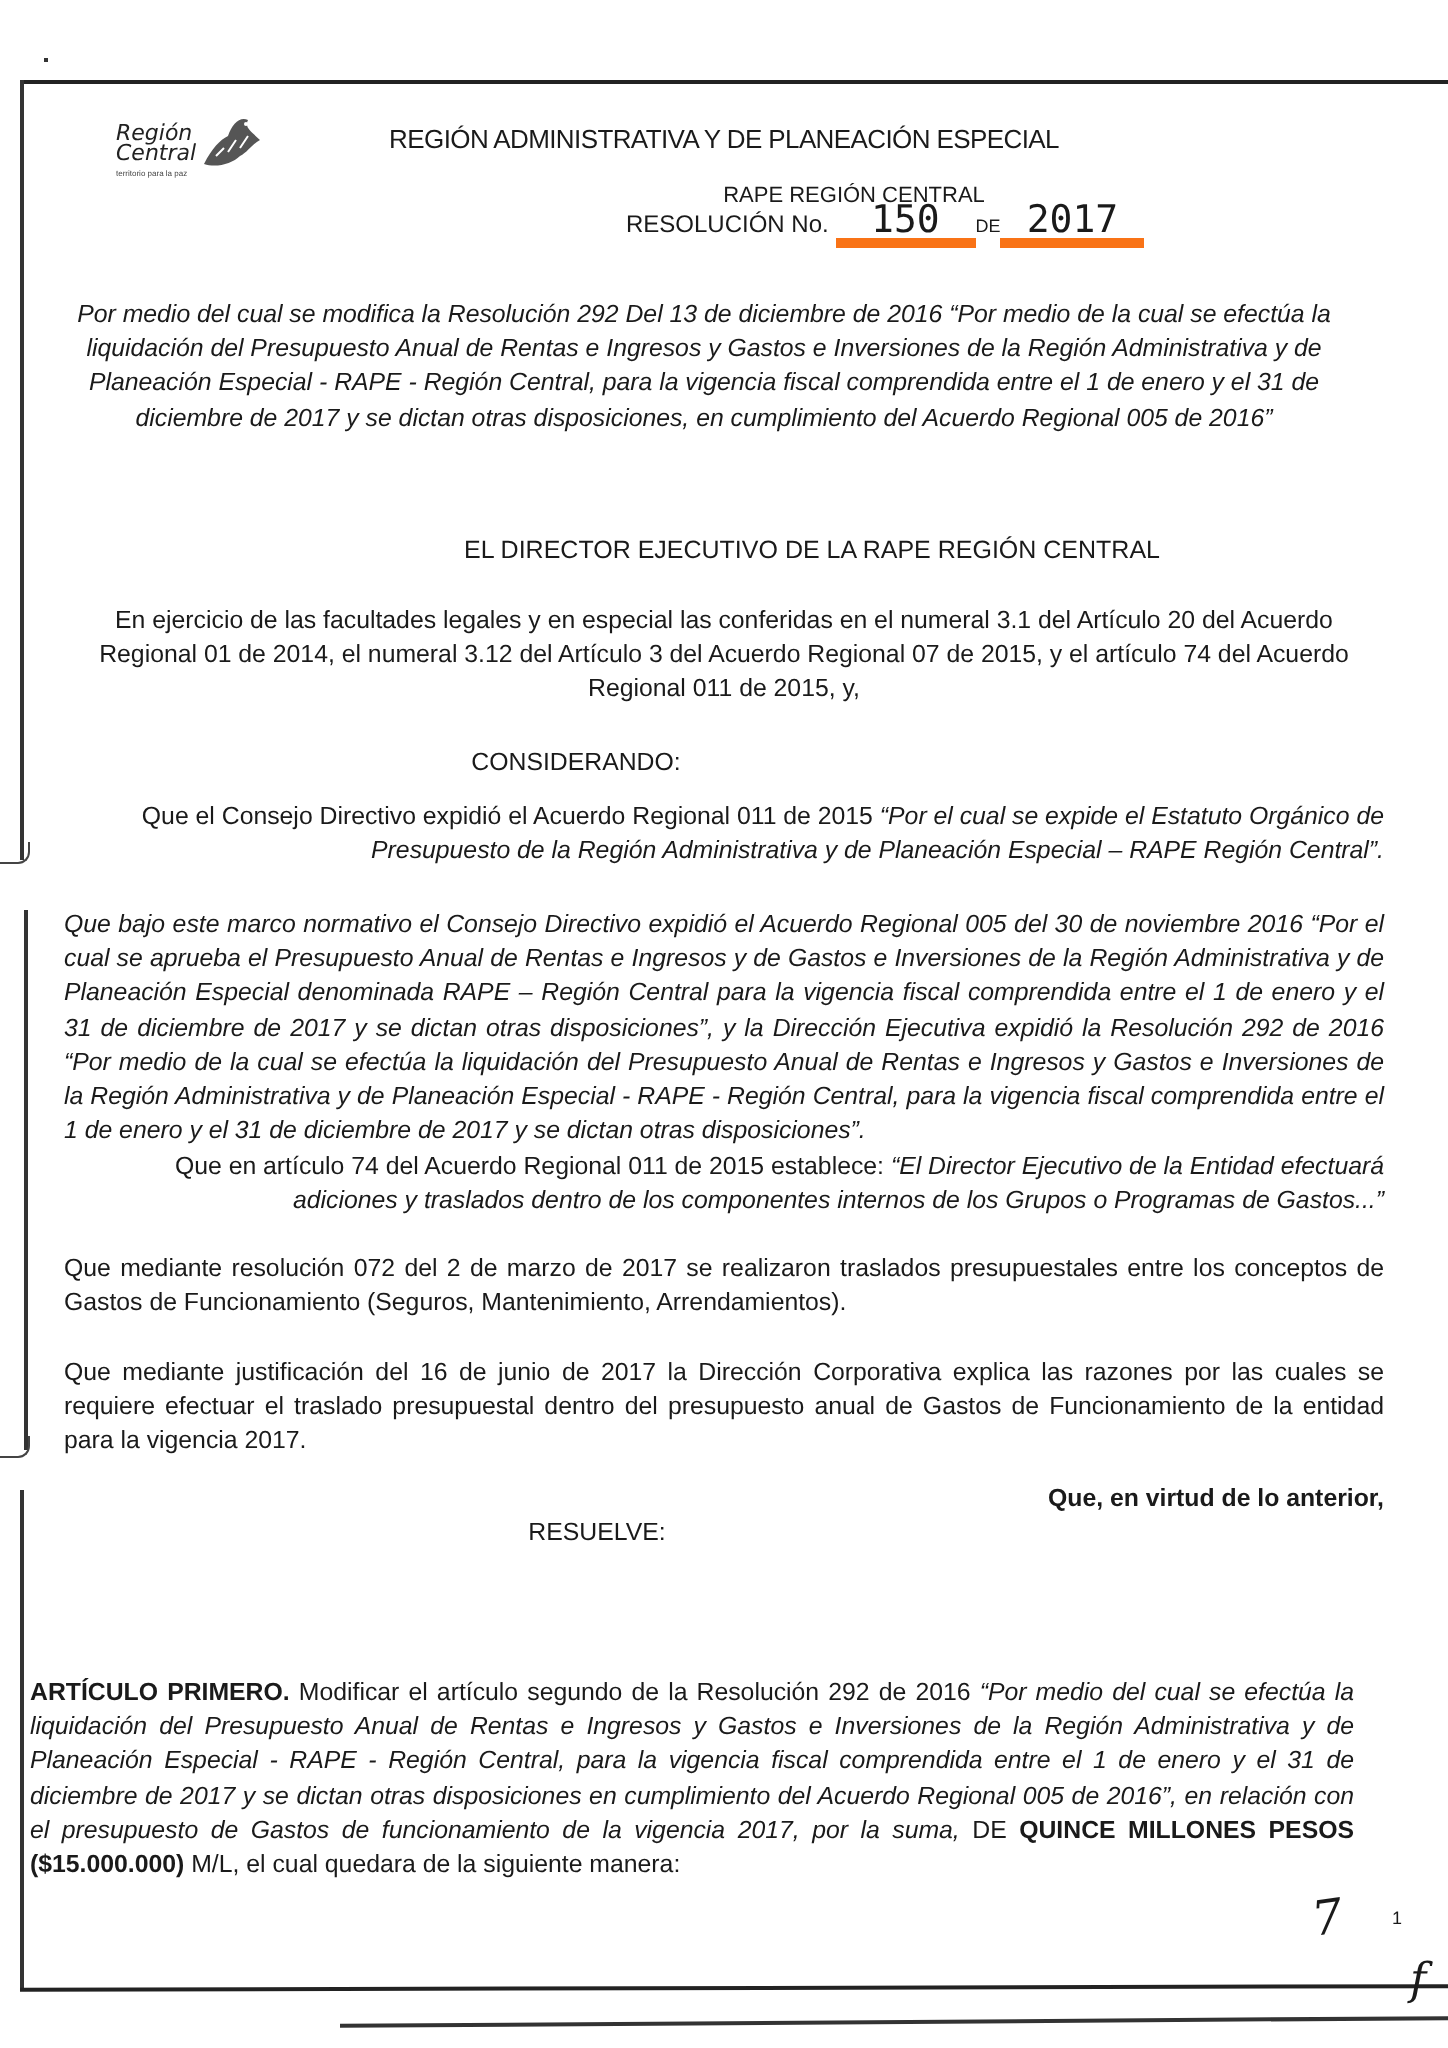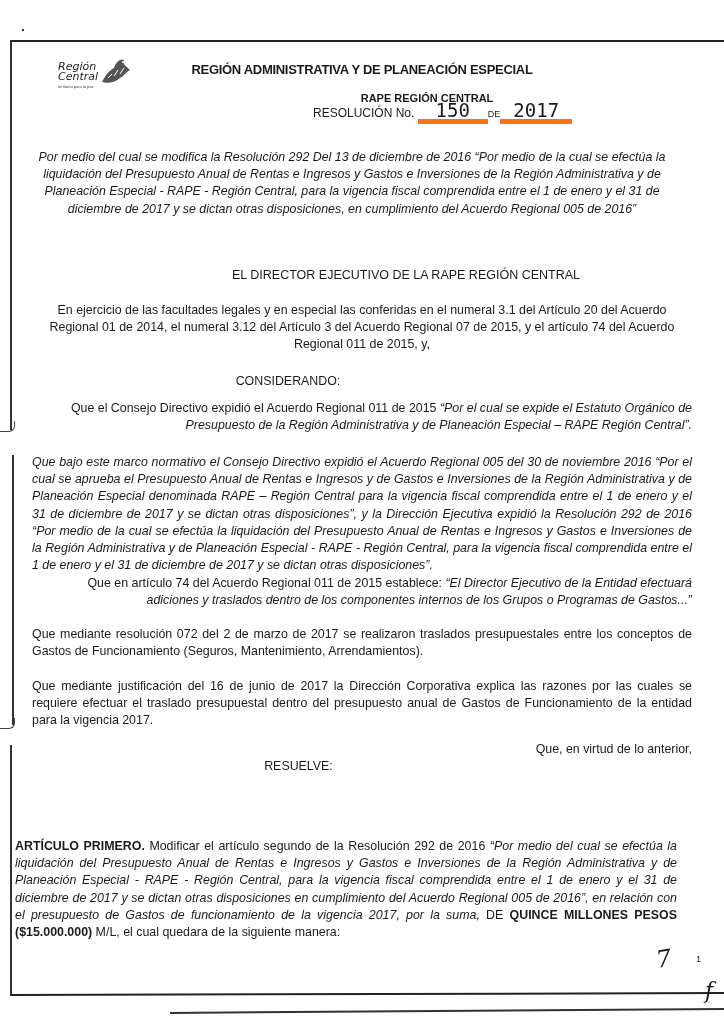--- a/index.html
+++ b/index.html
@@ -12,21 +12,21 @@
   .frame-left2 { position: absolute; left: 12px; top: 455px; width: 2px; height: 270px; background: #333; }
   .frame-bottom1 { position: absolute; left: 10px; top: 993px; width: 714px; height: 2px; background: #222; transform: rotate(-0.15deg); }
   .frame-bottom2 { position: absolute; left: 170px; top: 1010px; width: 554px; height: 2px; background: #333; transform: rotate(-0.4deg); }
   .frame-left3 { position: absolute; left: 10px; top: 745px; width: 2px; height: 250px; background: #333; }
 
   .logo { position: absolute; left: 58px; top: 62px; width: 80px; height: 40px; }
   .logo .l1, .logo .l2 { font-family: "DejaVu Sans", sans-serif; font-style: italic; font-size: 11px; line-height: 10px; color: #222; }
   .logo .l3 { font-size: 4px; color: #444; margin-top: 2px; }
   .logo .bird { position: absolute; left: 40px; top: -6px; width: 34px; height: 30px; }
 
-  .head { position: absolute; left: 0; width: 724px; text-align: center; font-weight: bold; }
+  .head { position: absolute; left: 0; width: 724px; text-align: center; font-weight: normal; }
   .h1 { top: 62px; font-size: 13px; left: 78px; letter-spacing: -0.3px; }
   .h2 { top: 92px; font-size: 11px; left: 138px; }
   .resol { position: absolute; top: 101px; left: 313px; font-size: 12px; }
   .resol .line { display: inline-block; border-bottom: 5px solid #f97316; width: 70px; text-align: center; font-family: "DejaVu Sans Mono", monospace; font-size: 19px; line-height: 18px; vertical-align: baseline; }
   .resol .de { font-size: 9px; }
   .resol .line2 { width: 72px; }
 
   .para { position: absolute; font-size: 12.4px; line-height: 17.2px; text-align: right; }
   .it { font-style: italic; }
   .b { font-weight: bold; }
@@ -34,21 +34,21 @@
   .justify { text-align: justify; }
   .intro { left: 32px; top: 149px; width: 640px; }
   .title-ej { left: 0; width: 724px; top: 267px; font-size: 12.5px; padding-left: 44px; }
   .facult { left: 32px; top: 302px; width: 660px; }
   .consid { left: 0; width: 576px; top: 373px; }
   .p1 { left: 32px; top: 400px; width: 660px; }
   .p2 { left: 32px; top: 454px; width: 660px; }
   .p3 { left: 32px; top: 575px; width: 660px; }
   .p4 { left: 32px; top: 626px; width: 660px; }
   .p5 { left: 32px; top: 678px; width: 660px; }
-  .p6 { left: 32px; top: 741px; width: 660px; }
+  .p6 { left: 32px; top: 741px; width: 660px; font-weight: bold; }
   .resuelve { left: 0; width: 597px; top: 758px; }
   .art { left: 15px; top: 838px; width: 662px; }
 
   .initials { position: absolute; left: 656px; top: 945px; font-family: "DejaVu Serif", serif; font-size: 24px; font-style: italic; transform: rotate(-8deg); }
   .pagenum { position: absolute; left: 696px; top: 954px; font-size: 9px; }
   .sig-mark { position: absolute; left: 705px; top: 978px; font-family: "DejaVu Serif", serif; font-style: italic; font-size: 22px; }
   .dot { position: absolute; left: 22px; top: 29px; width: 2px; height: 2px; background: #333; }
   .bracket { position: absolute; left: 0; width: 14px; height: 10px; border-bottom: 1px solid #444; border-right: 1px solid #444; border-radius: 0 0 6px 0; }
 </style>
 </head>

